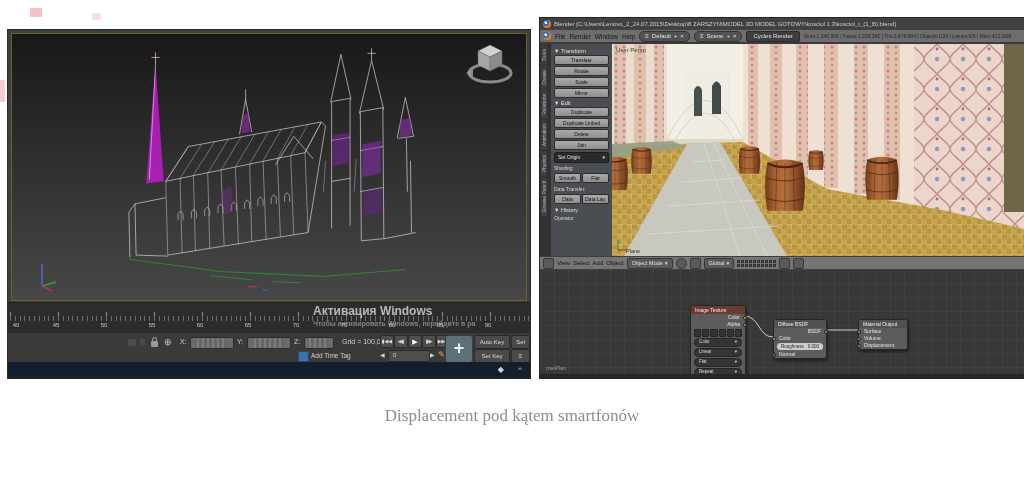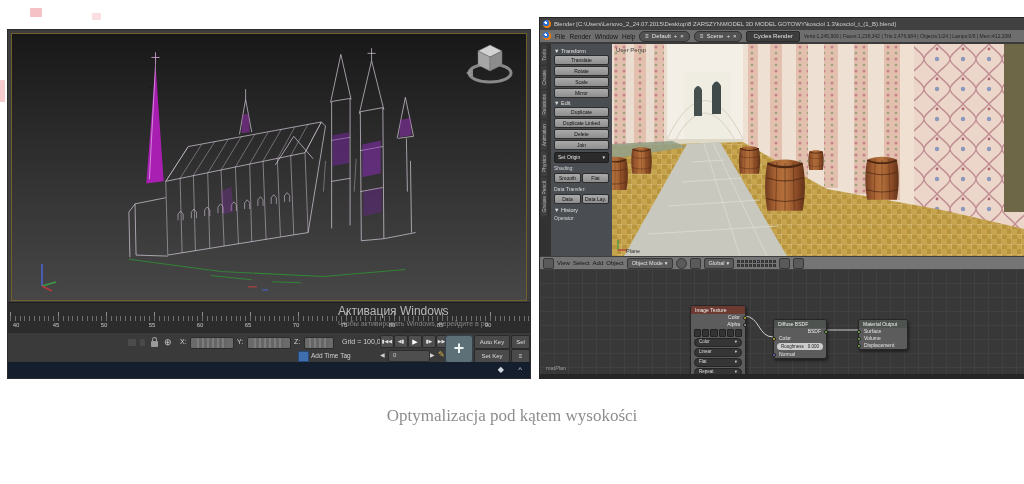--- a/index.html
+++ b/index.html
@@ -10,21 +10,21 @@
   
   .max-window{position:absolute;left:8px;top:30px;width:522px;height:348px;background:#3e3e3e;box-shadow:0 0 0 1px #2b2b2b;}
   .max-viewport{position:absolute;left:3px;top:3px;width:514px;height:266px;border:1px solid #6f5f2b;
                 background:linear-gradient(#181818,#2e2e2e 45%,#474747);overflow:hidden;}
   .max-ruler{position:absolute;left:0;top:272px;width:522px;height:30px;background:#2c2c2c;border-top:1px solid #1f1f1f;}
   .tickminor{position:absolute;left:2px;right:0;top:13px;height:5px;
              background:repeating-linear-gradient(90deg,#6e6e6e 0 1px,transparent 1px 4.8px);}
   .tickmajor{position:absolute;left:2px;right:0;top:9px;height:9px;
              background:repeating-linear-gradient(90deg,#8d8d8d 0 1px,transparent 1px 48px);}
   .rlabel{position:absolute;top:19px;width:16px;text-align:center;font-size:6px;color:#c4c4c4;}
-  .watermark{position:absolute;left:330px;top:274px;z-index:6;pointer-events:none;}
+  .watermark{position:absolute;left:305px;top:274px;z-index:6;pointer-events:none;font-weight:bold;}
   .wm1{font-size:12px;color:rgba(208,208,208,.85);}
   .wm2{font-size:7px;color:rgba(198,198,198,.55);margin-top:2px;white-space:nowrap;}
   .max-status{position:absolute;left:0;top:302px;width:522px;height:30px;background:#3a3a3a;border-top:1px solid #2a2a2a;}
   .mfield{position:absolute;height:10px;background:#6a6a6a;border:1px solid #2c2c2c;border-radius:2px;overflow:hidden;}
   .mfield .blur{width:70%;height:100%;margin:0 auto;opacity:.55;
        background:repeating-linear-gradient(90deg,#8a8a8a 0 2px,#636363 2px 5px);}
   .mlab{position:absolute;font-size:7px;color:#d0d0d0;}
   .pbtn{position:absolute;width:12px;height:11px;background:#4e4e4e;border:1px solid #2c2c2c;border-radius:2px;
         color:#dedede;font-size:5px;text-align:center;line-height:11px;}
   .kbtn{position:absolute;width:34px;height:12px;background:#4a4a4a;border:1px solid #2a2a2a;border-radius:2px;
@@ -489,16 +489,16 @@
         <div class="nrow"><span class="sk l g"></span>
           <span>Displacement</span></div>
       </div>
 
       <div class="matname">matPlan</div>
     </div>
     <div class="b-bottom"></div>
   </div>
 
   <div class="caption">
-    <div>Optymalizacja pod kątem wysokości</div>
+    <div>Displacement pod kątem smartfonów</div>
   </div>
 
 </div>
 
 </body></html>

